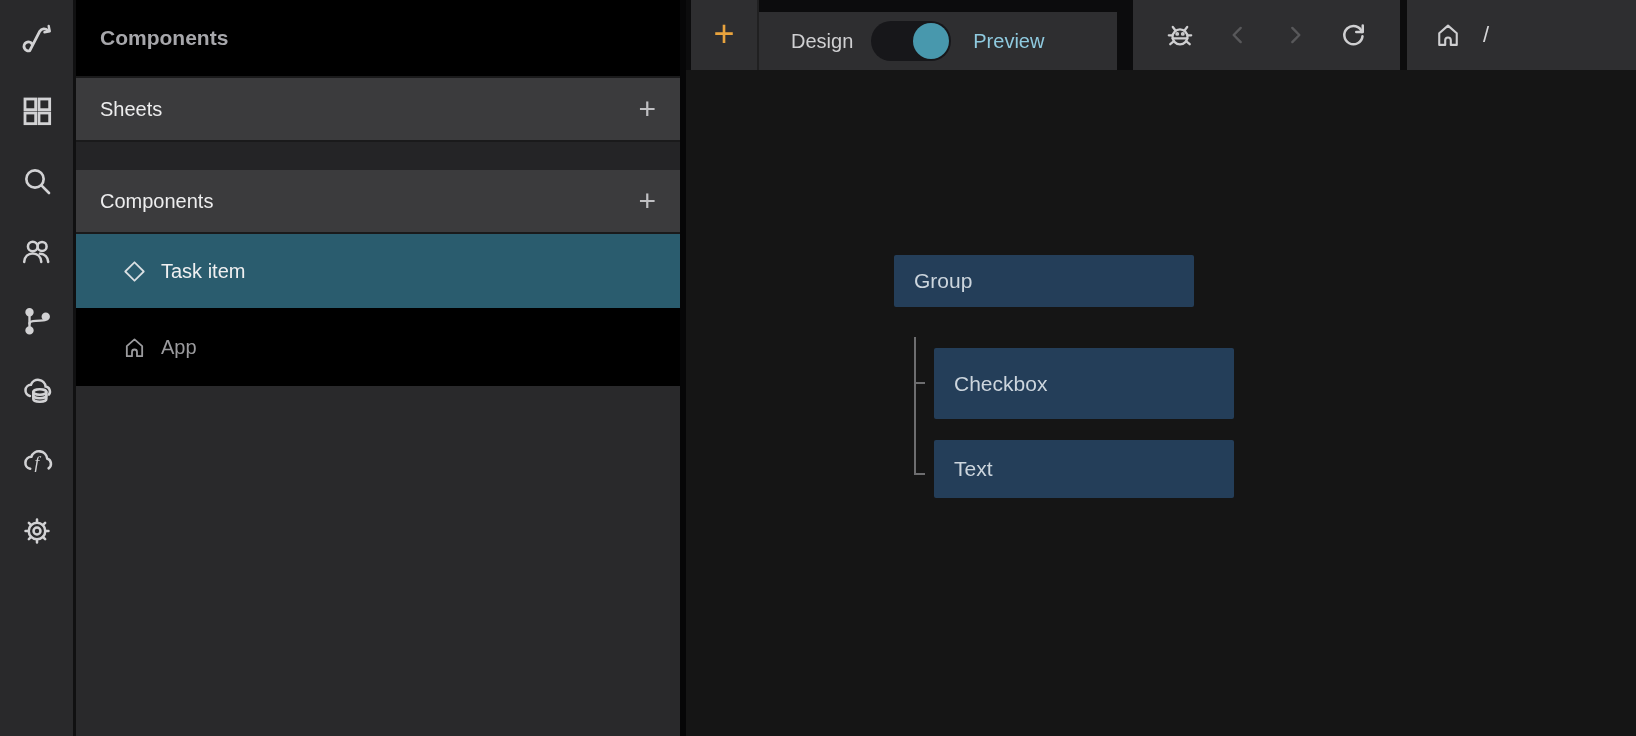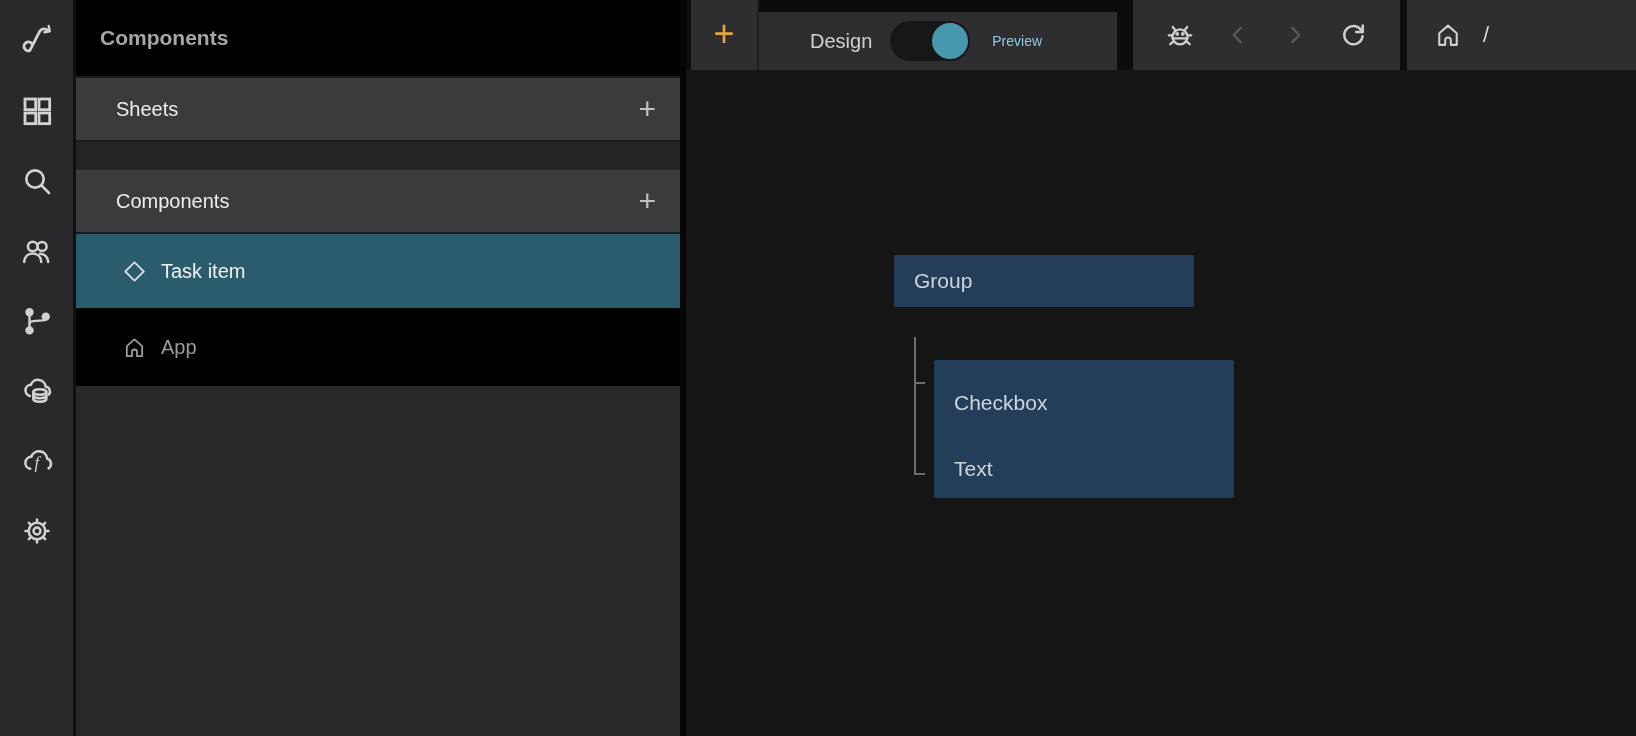--- a/index.html
+++ b/index.html
@@ -22,21 +22,21 @@
   .panel{
     width:604px;flex:0 0 604px;background:#000000;display:flex;flex-direction:column;
   }
   .panel-title{
     height:76px;display:flex;align-items:center;padding-left:24px;
     font-size:21px;font-weight:700;color:#a7a7ab;flex:0 0 76px;
   }
   .hdiv{height:2px;background:#1a1a1b;flex:0 0 2px;}
   .sec-header{
     height:62px;flex:0 0 62px;background:#3b3b3d;display:flex;align-items:center;
-    padding:0 22px 0 40px;font-size:20px;color:#ededee;
+    padding:0 22px 0 24px;font-size:20px;color:#ededee;
   }
   .sec-header .grow{flex:1;}
   .plus-btn{
     font-size:30px;font-weight:200;color:#c0c0c3;line-height:1;cursor:pointer;
     padding:0 2px;
   }
   .row{
     display:flex;align-items:center;font-size:20px;color:#f0f0f1;background:transparent;
   }
   .row-default{height:72px;flex:0 0 72px;padding-left:20px;}
@@ -45,44 +45,44 @@
   .row .ic{width:24px;height:24px;margin-right:15px;display:flex;align-items:center;justify-content:center;flex:0 0 24px;}
   .row.dim{color:#9b9b9e;}
   .spacer{height:28px;flex:0 0 28px;background:#242426;}
   .panel-rest{flex:1;background:#29292b;}
   
   .canvas{flex:1;background:#151515;border-left:6px solid #060607;display:flex;flex-direction:column;position:relative;}
   .toolbar{height:70px;flex:0 0 70px;display:flex;align-items:stretch;background:#0c0c0d;}
   .tb-sec{background:#2e2e30;display:flex;align-items:center;}
   .tb-add{width:68px;margin-left:5px;justify-content:center;border-right:2px solid #202021;}
   .tb-add .plus{font-size:36px;font-weight:300;color:#e8a33d;line-height:1;margin-top:-3px;cursor:pointer;}
-  .tb-mode{width:358px;padding-left:51px;margin-top:12px;}
+  .tb-mode{width:358px;padding-left:32px;margin-top:12px;}
   .mode-label{font-size:20px;font-weight:500;color:#d0d0d2;}
   .toggle{
     width:80px;height:40px;border-radius:20px;background:#17171a;margin:0 22px 0 18px;
     position:relative;cursor:pointer;flex:0 0 80px;
   }
   .toggle .knob{
     position:absolute;top:2px;right:2px;width:36px;height:36px;border-radius:50%;
     background:#4898ad;
   }
-  .preview-label{font-size:14px;font-weight:500;color:#8fcadf;}
+  .preview-label{font-size:20px;font-weight:500;color:#8fcadf;}
   .tb-nav{width:267px;margin-left:16px;justify-content:space-around;padding:0 18px;}
   .tb-url{flex:1;margin-left:7px;padding-left:24px;gap:18px;}
   .tb-icon{display:flex;align-items:center;justify-content:center;width:34px;height:34px;cursor:pointer;}
   .path-text{font-size:22px;color:#d6d6d8;}
   
   .stage{flex:1;position:relative;}
   .node{
     position:absolute;width:300px;background:#243e59;border-radius:2px;
     display:flex;align-items:center;padding-left:20px;
     font-size:21px;color:#ccd5dd;cursor:pointer;
   }
   .node-group{left:208px;top:185px;height:52px;}
-  .node-checkbox{left:248px;top:278px;height:86px;margin-top:12px;}
+  .node-checkbox{left:248px;top:278px;height:71px;}
   .node-text{left:248px;top:370px;height:58px;}
   .conn{position:absolute;background:#6d6d6f;}
   .conn-v{left:228px;top:267px;width:2px;height:138px;}
   .conn-h1{left:228px;top:312px;width:11px;height:2px;}
   .conn-h2{left:228px;top:403px;width:11px;height:2px;}
 </style>
 </head>
 <body>
 
 <div class="app">

